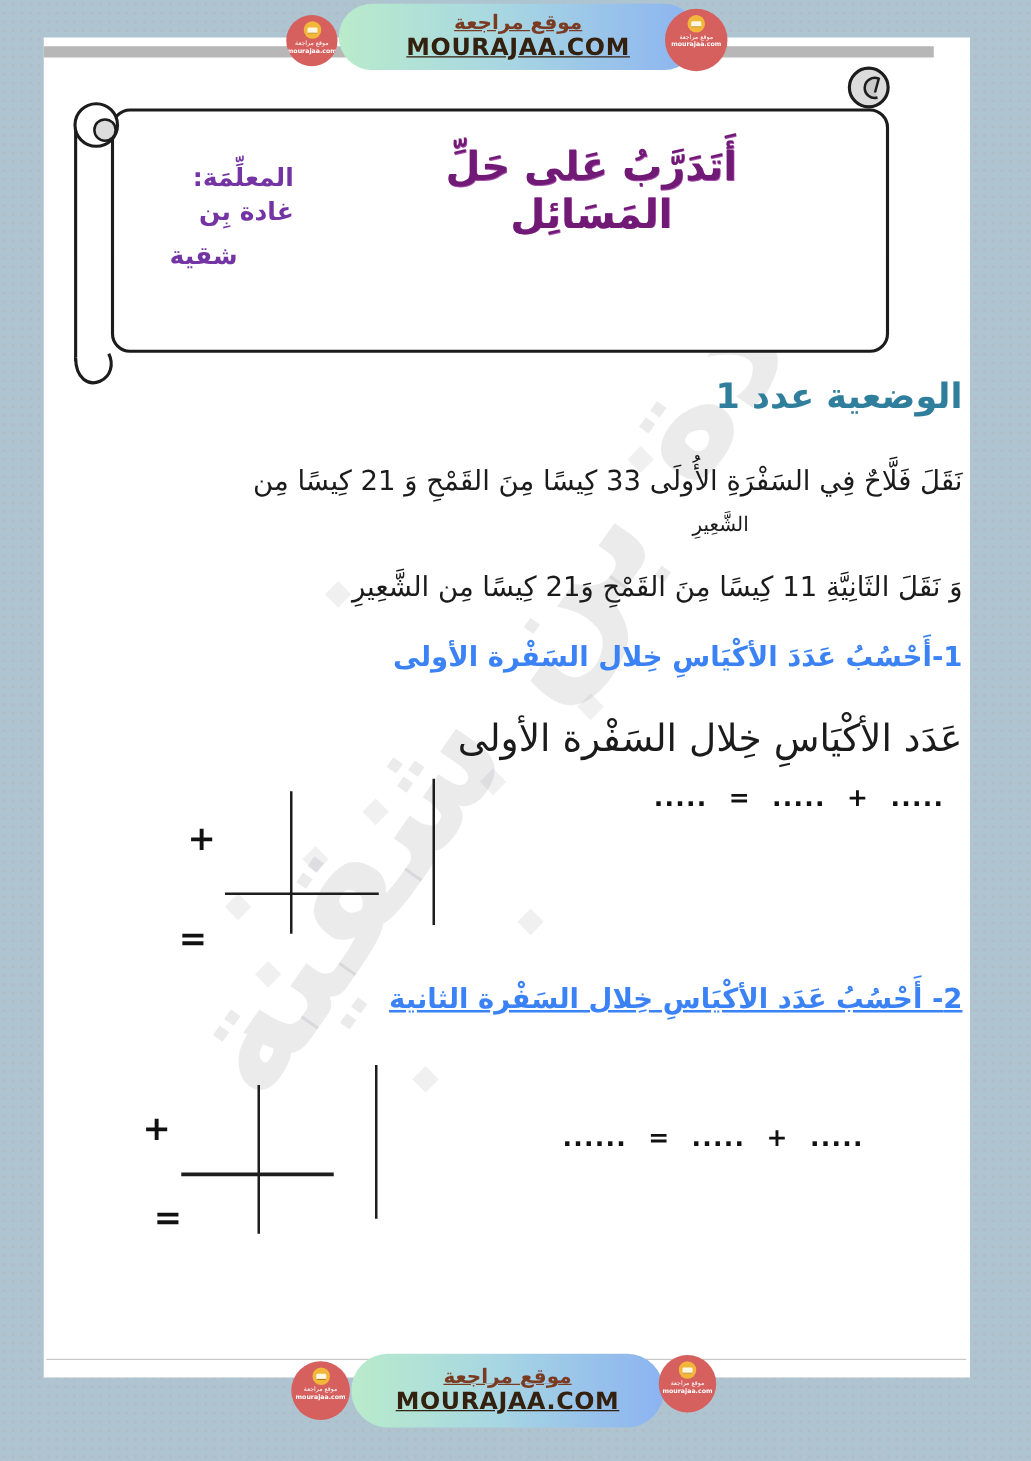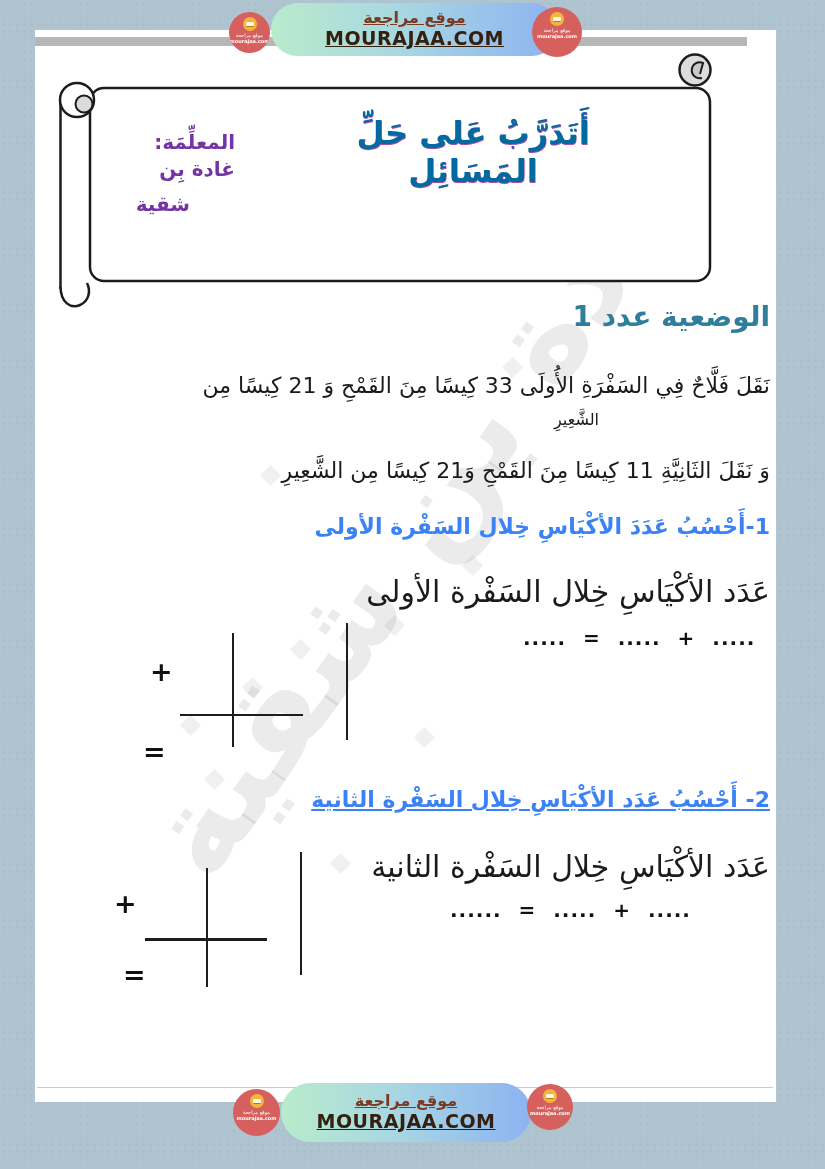--- a/index.html
+++ b/index.html
@@ -32,21 +32,21 @@
   .wm-dot {
     position:absolute; width:15px; height:15px;
     background:rgba(110,110,115,0.10); transform:rotate(45deg);
   }
 
   
   .scroll-svg { position:absolute; left:-35px; top:-30px; width:825px; height:330px; }
   .scroll-title {
     position:absolute; left:258px; top:84px; width:360px;
     direction:rtl; text-align:center;
-    font-size:32px; font-weight:bold; color:#0369a1;
+    font-size:32px; font-weight:bold; color:#701a75;
     text-shadow:0.5px 0.5px 0 #a94fae;
   }
   .teacher {
     position:absolute; left:78px; top:99px; width:122px;
     direction:rtl; text-align:right;
     font-size:20px; font-weight:bold; color:#7434a4; line-height:1.35;
   }
   .teacher .l2 { padding-left:0; padding-right:45px; margin-top:8px; }
 
   
@@ -162,21 +162,20 @@
     <div class="ar q q1">1-أَحْسُبُ عَدَدَ الأكْيَاسِ خِلال السَفْرة الأولى</div>
     <div class="ar lbl lbl1">عَدَد الأكْيَاسِ خِلال السَفْرة الأولى</div>
     <div class="eq eq1">..... = ..... + .....</div>
     <div class="sign plus1">+</div>
     <div class="sign eqs1">=</div>
     <div class="vline v1a"></div>
     <div class="hline h1"></div>
     <div class="vline v1b"></div>
 
     <div class="ar q q2">2- أَحْسُبُ عَدَد الأكْيَاسِ خِلال السَفْرة الثانية</div>
-    <div class="ar lbl lbl2">عَدَد الأكْيَاسِ خِلال السَفْرة الثانية</div>
     <div class="eq eq2">...... = ..... + .....</div>
     <div class="sign plus2">+</div>
     <div class="sign eqs2">=</div>
     <div class="vline v2a"></div>
     <div class="hline h2"></div>
     <div class="vline v2b"></div>
 
     <div class="bottom-rule"></div>
   </div>
 

